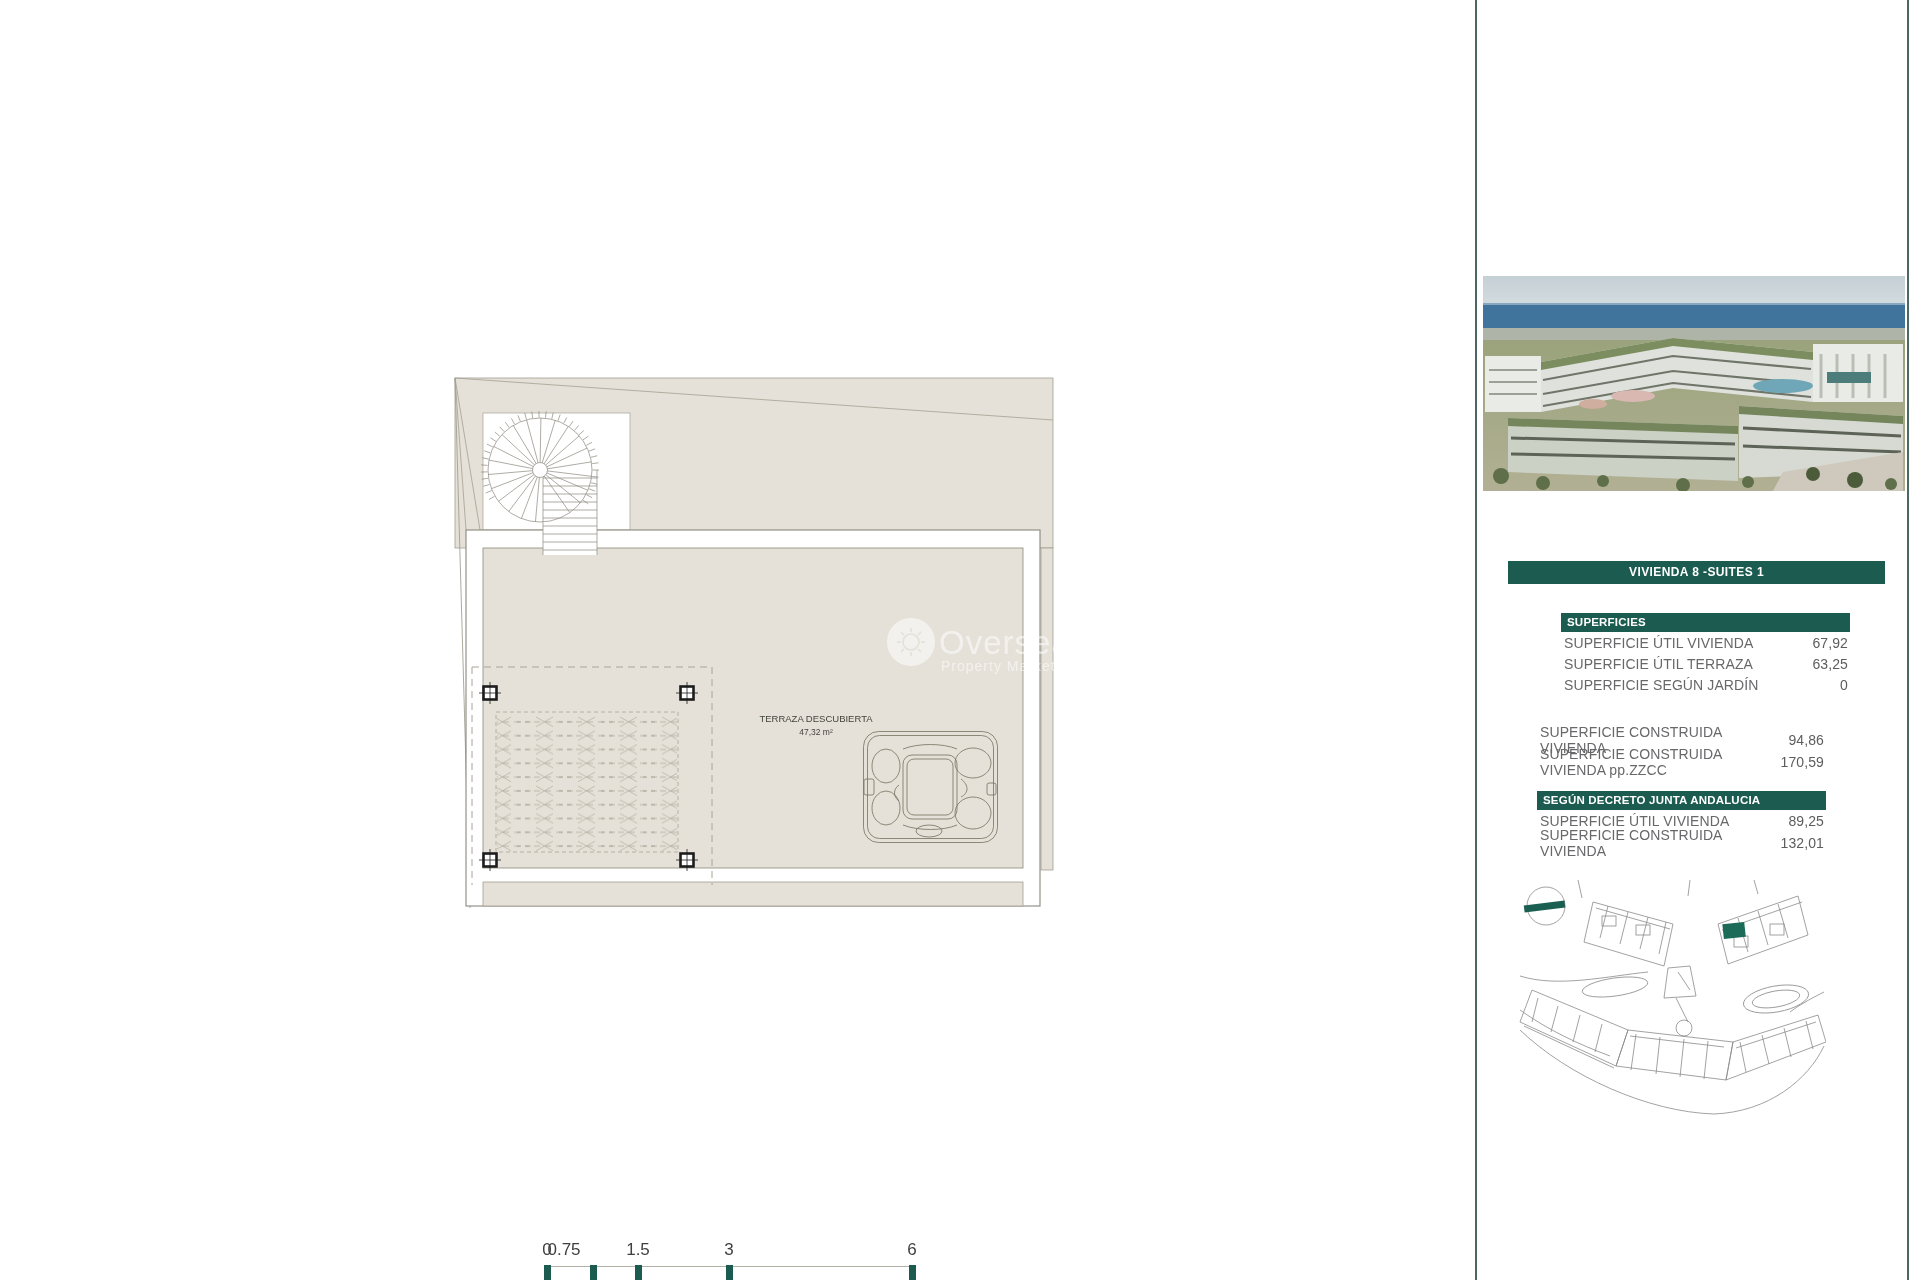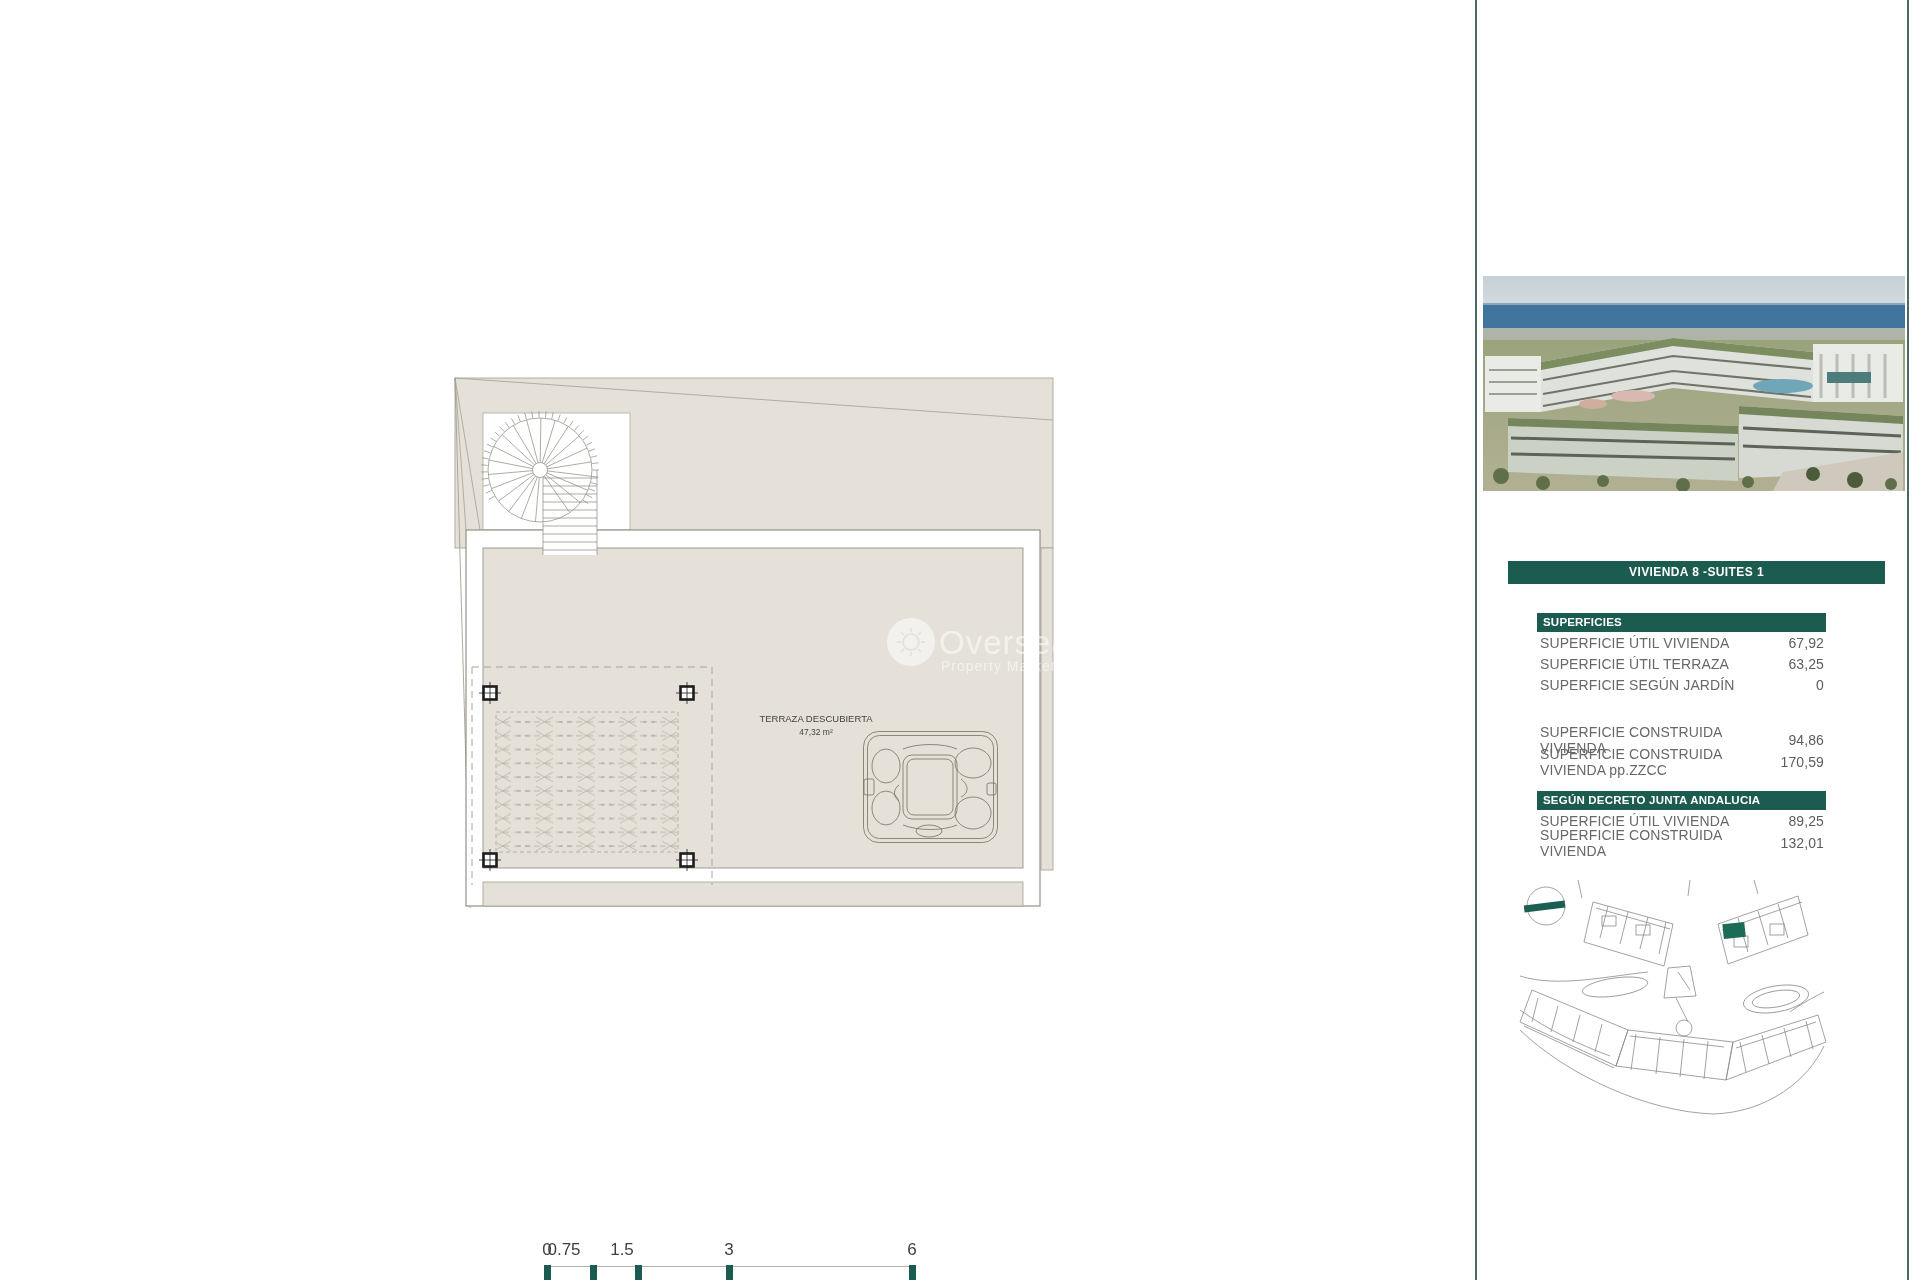--- a/index.html
+++ b/index.html
@@ -10,40 +10,40 @@
   .vline.v2{left:1907px;}
 
   
   .floor-plan{position:absolute;left:450px;top:370px;width:610px;height:545px;}
 
   
   .scale-bar{position:absolute;left:0;top:1238px;width:960px;height:42px;}
   .scale-bar .lbl{position:absolute;top:2px;height:20px;font-size:17px;color:#3f3f3f;text-align:center;}
   .scale-bar .l0{left:539px;width:16px;}
   .scale-bar .l1{left:542px;width:44px;}
-  .scale-bar .l2{left:605px;width:34px;}
+  .scale-bar .l2{left:621px;width:34px;}
   .scale-bar .l3{left:721px;width:16px;}
   .scale-bar .l4{left:904px;width:16px;}
   .scale-bar .rule{position:absolute;left:547px;top:28px;width:366px;height:1px;background:#b3b0a6;}
   .scale-bar .tick{position:absolute;top:27px;width:7px;height:15px;background:var(--accent,#1b5b50);}
   .scale-bar .t0{left:544px;}.scale-bar .t1{left:590px;}.scale-bar .t2{left:635px;}
   .scale-bar .t3{left:726px;}.scale-bar .t4{left:909px;}
 
   
   .aerial-photo{position:absolute;left:1483px;top:276px;width:422px;height:215px;}
   .unit-title{position:absolute;left:1508px;top:561px;width:377px;height:23px;line-height:23px;
               background:var(--accent,#1b5b50);color:#fff;font-size:12px;font-weight:bold;
               text-align:center;letter-spacing:.4px;}
   .tbl{position:absolute;left:1537px;width:289px;}
   .tbl-h{height:19px;line-height:19px;background:var(--accent,#1b5b50);color:#fff;
          font-size:11.5px;font-weight:bold;padding-left:6px;letter-spacing:.2px;box-sizing:border-box;}
   .tbl-r{display:flex;justify-content:space-between;align-items:center;height:21px;
          font-size:14px;color:#68686a;padding:0 2px 0 3px;letter-spacing:.1px;}
   .tbl-r .val{color:#5d5d5f;}
-  .b1{top:613px;}
+  .b1{top:613px;margin-left:24px;}
   .b2{top:729px;}
   .b2 .tbl-r{height:22px;}
   .b3{top:791px;}
   .b3 .tbl-r{height:22px;}
   .site-plan{position:absolute;left:1518px;top:880px;width:308px;height:242px;}
 </style>
 </head>
 <body>
 
 <div class="page">

